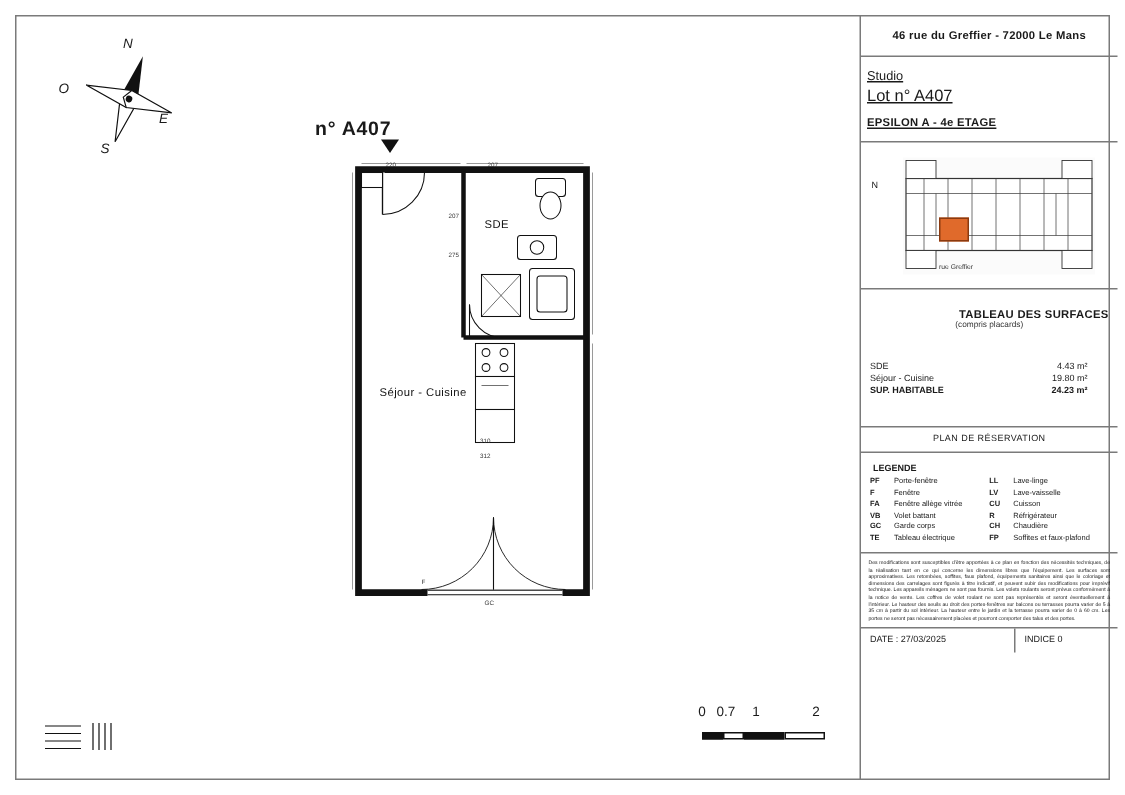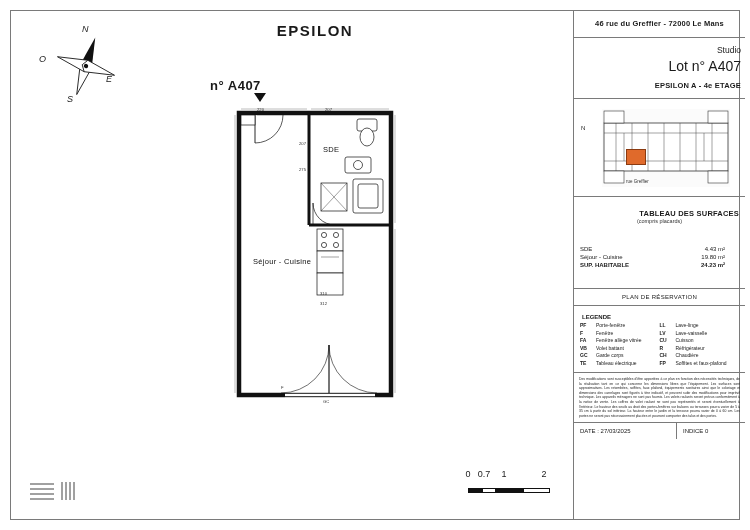--- a/index.html
+++ b/index.html
@@ -150,25 +150,26 @@
     padding: 5px 6px;
   }
   .addr {
     text-align: center;
     font-size: 7.5px;
     font-weight: bold;
     letter-spacing: .2px;
     padding: 9px 4px 9px;
   }
   .lot {
-    text-align: right;
+    text-align: left;
     padding: 7px 4px 8px;
+    text-decoration: underline;
   }
   .lot .l1 { font-size: 8.5px; margin-bottom: 3px; }
-  .lot .l2 { font-size: 14px; margin-bottom: 7px; }
+  .lot .l2 { font-size: 11px; margin-bottom: 7px; }
   .lot .l3 { font-size: 7.5px; font-weight: bold; letter-spacing: .2px; }
 
   .keyplan {
     position: relative;
     height: 98px;
     padding: 4px;
   }
   .keyplan .kp-box {
     position: absolute;
     left: 28px; top: 10px;
@@ -254,21 +255,20 @@
   }
   .footer .f1 { flex: 1; padding: 5px 6px; border-right: 1px solid #7a7a7a; }
   .footer .f2 { width: 56px; padding: 5px 6px; }
 </style>
 </head>
 <body>
 
 <div class="sheet">
   <div class="frame"></div>
 
-  <div class="plan-title">EPSILON</div>
 
   <div class="compass">
     <svg width="110" height="95" viewBox="0 0 110 95">
       <g transform="translate(58,44) rotate(18)">
         <polygon points="0,-30 6,0 0,4 -6,0" fill="#111"></polygon>
         <polygon points="0,30 6,0 0,-4 -6,0" fill="#fff" stroke="#111" stroke-width="0.8"></polygon>
         <polygon points="-30,0 0,-6 4,0 0,6" fill="#fff" stroke="#111" stroke-width="0.8"></polygon>
         <polygon points="30,0 0,-6 -4,0 0,6" fill="#fff" stroke="#111" stroke-width="0.8"></polygon>
         <circle cx="0" cy="0" r="2.2" fill="#111"></circle>
       </g>

